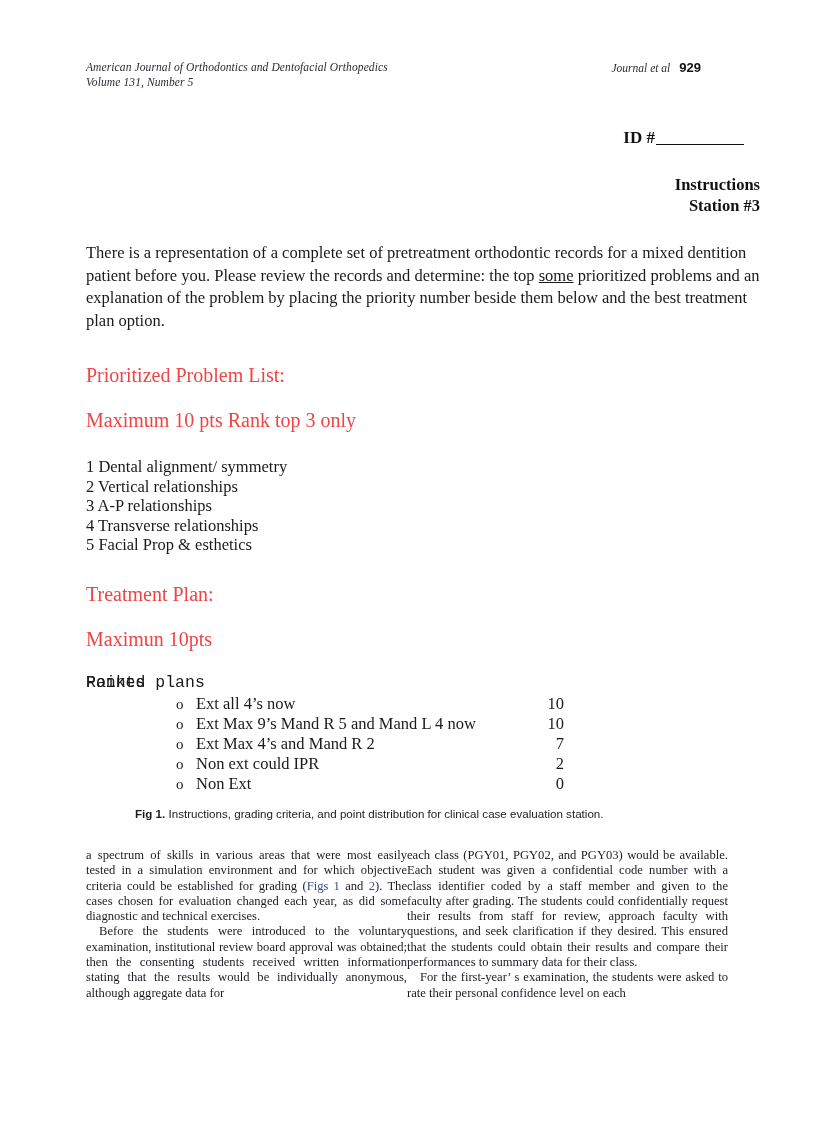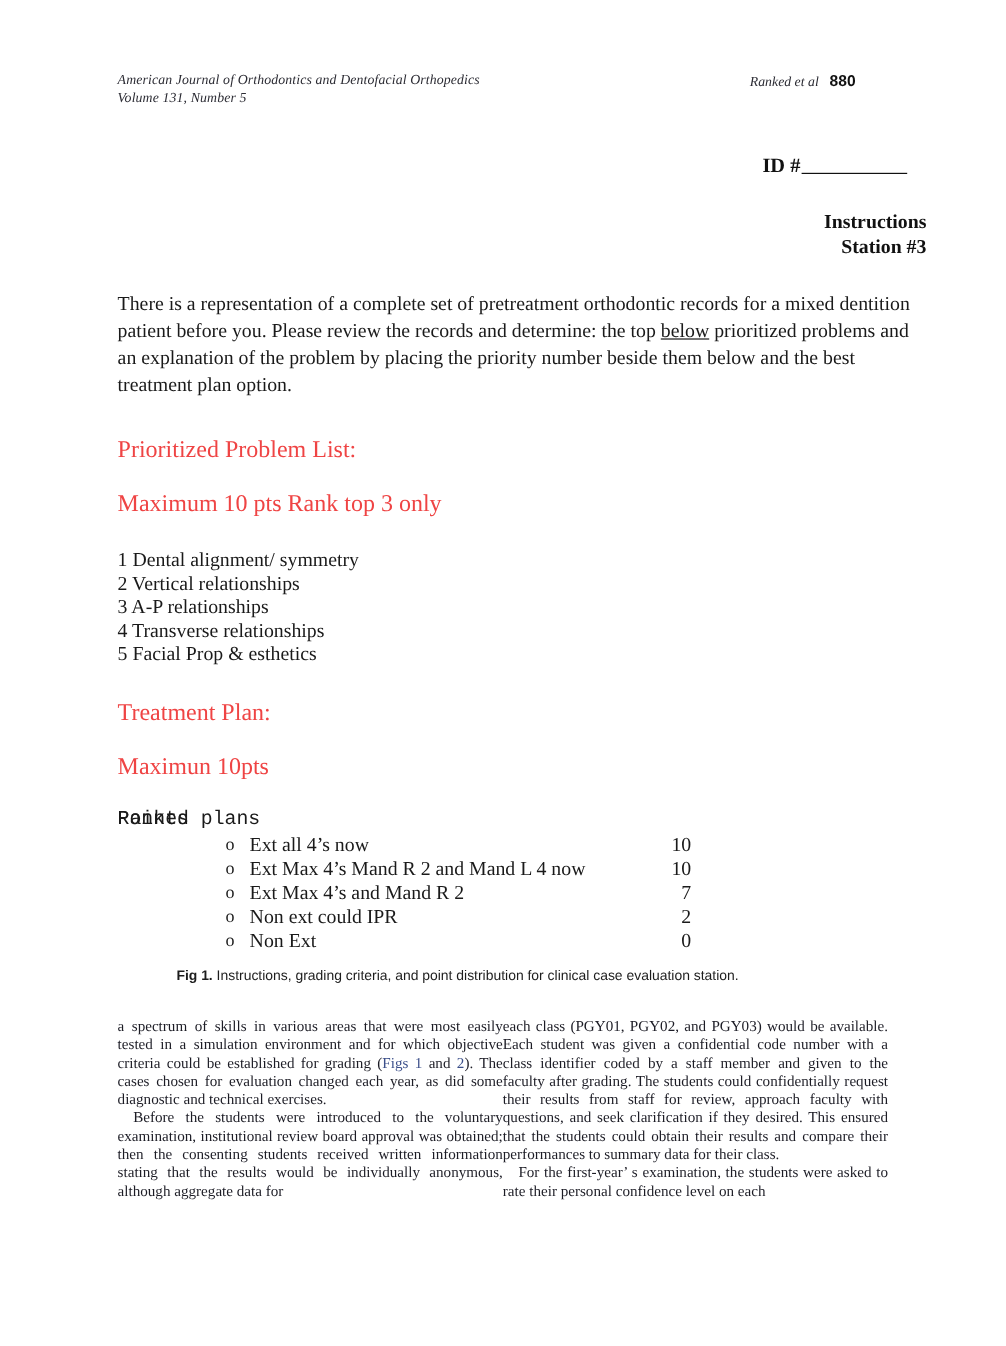--- a/index.html
+++ b/index.html
@@ -12,21 +12,21 @@
     width: 838px;
     height: 1122px;
     position: relative;
     font-family: "Liberation Serif", serif;
     color: #1a1a1a;
     overflow: hidden;
   }
 
   .page {
     position: absolute;
-    top: 0; left: 16px;
+    top: 0; left: 4px;
     width: 779px;
     height: 1122px;
   }
 
   
   .running-head {
     position: absolute;
     top: 60px;
     left: 82px;
     right: 82px;
@@ -229,37 +229,37 @@
 <body>
 
 <div class="page">
 
   <div class="running-head">
     <div class="rh-left">
       <span>American Journal of Orthodontics and Dentofacial Orthopedics</span>
       <span class="rh-line2">Volume 131, Number 5</span>
     </div>
     <div class="rh-right">
-      <span class="rh-author">Ranked et al</span>
-      <span class="rh-pageno">880</span>
+      <span class="rh-author">Journal et al</span>
+      <span class="rh-pageno">929</span>
     </div>
   </div>
 
   <div class="figure-block">
 
     <div class="id-row">
       <span class="id-label">ID #</span><span class="id-blank"></span>
     </div>
 
     <div class="instr-title">
       <span>Instructions</span>
       <span>Station #3</span>
     </div>
 
-    <div class="instr-body"><span>There is a representation of a complete set of pretreatment orthodontic records for a mixed dentition patient before you.  Please review the records and determine: the top </span><u>below</u><span> prioritized problems and an explanation of the problem by placing the priority number beside them below and the best treatment plan option.</span></div>
+    <div class="instr-body"><span>There is a representation of a complete set of pretreatment orthodontic records for a mixed dentition patient before you.  Please review the records and determine: the top </span><u>some</u><span> prioritized problems and an explanation of the problem by placing the priority number beside them below and the best treatment plan option.</span></div>
 
 
     <div class="plain-line">Prioritized Problem List:</div>
 
     <div class="plain-line">Maximum 10 pts Rank top 3 only</div>
 
     <div class="problem-list">
       <span class="pl-item">1 Dental alignment/ symmetry</span>
       <span class="pl-item">2 Vertical relationships</span>
       <span class="pl-item">3 A-P relationships</span>
@@ -277,21 +277,21 @@
         <span class="ph-right">Points</span>
       </div>
 
       <div class="plan-row">
         <span class="plan-bullet">o</span>
         <span class="plan-label">Ext all 4’s now</span>
         <span class="plan-points">10</span>
       </div>
       <div class="plan-row">
         <span class="plan-bullet">o</span>
-        <span class="plan-label">Ext Max 4’s Mand R 2 and Mand L 4 now</span>
+        <span class="plan-label">Ext Max 9’s Mand R 5 and Mand L 4 now</span>
         <span class="plan-points">10</span>
       </div>
       <div class="plan-row">
         <span class="plan-bullet">o</span>
         <span class="plan-label">Ext Max 4’s and Mand R 2</span>
         <span class="plan-points">7</span>
       </div>
       <div class="plan-row">
         <span class="plan-bullet">o</span>
         <span class="plan-label">Non ext could IPR</span>

